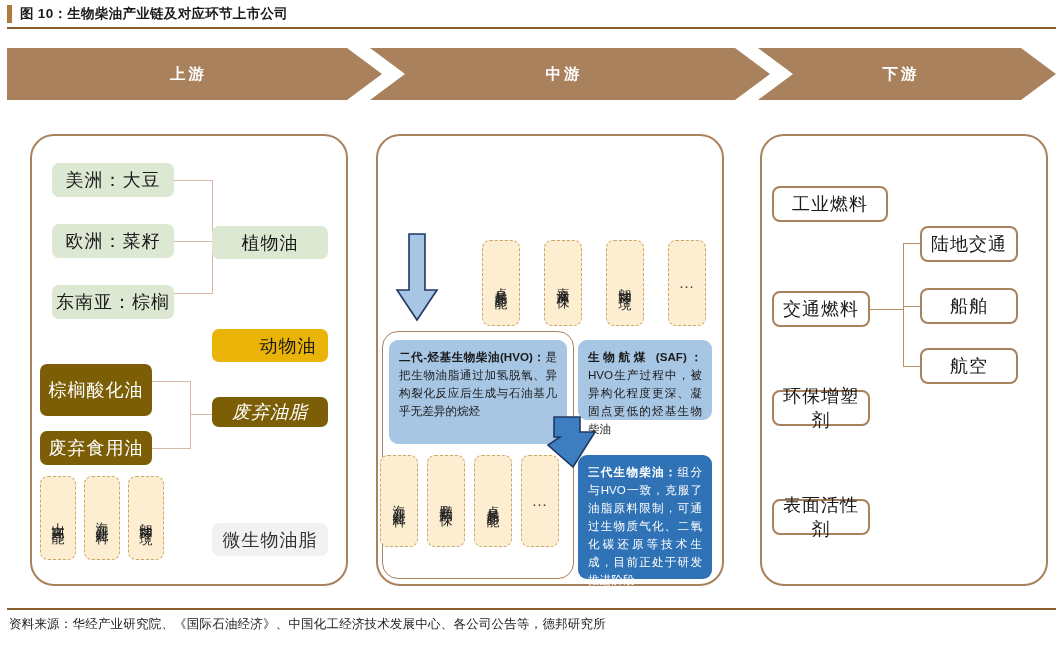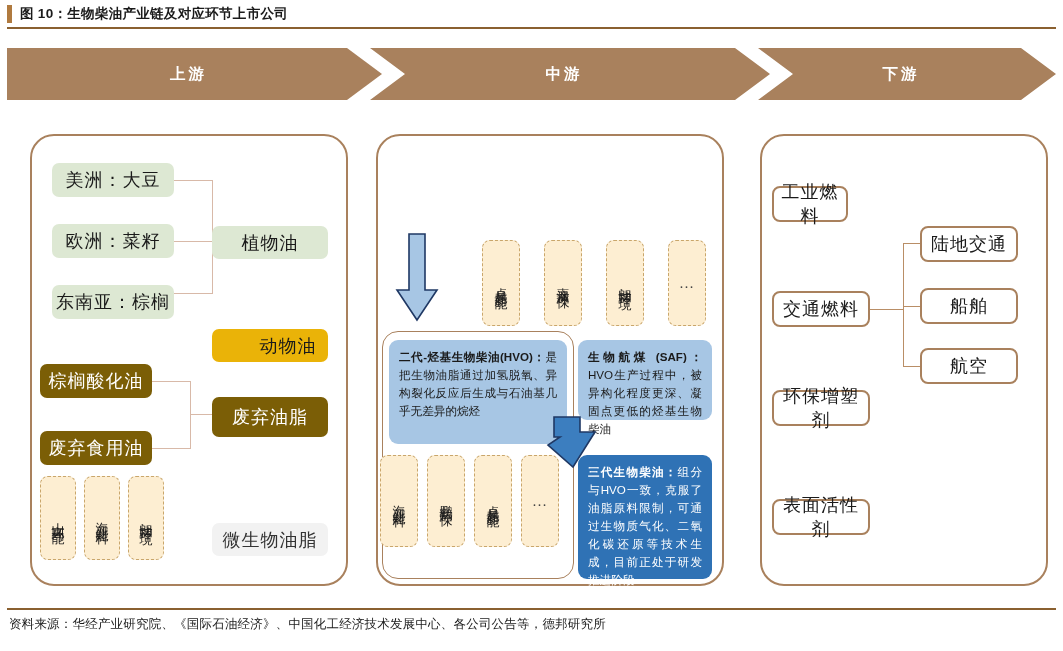--- a/index.html
+++ b/index.html
@@ -248,23 +248,23 @@
 
   <div class="box box-green" style="left:212px; top:226px; width:116px; height:33px;">植物油</div>
   <div class="box box-peach" style="left:212px; top:329px; width:116px; height:33px;">动物油</div>
   <div class="box box-gray" style="left:212px; top:523px; width:116px; height:33px;">微生物油脂</div>
 
   <div class="conn conn-h" style="left:151px; top:381px; width:40px;"></div>
   <div class="conn conn-v" style="left:190px; top:381px; height:67px;"></div>
   <div class="conn conn-h" style="left:151px; top:448px; width:40px;"></div>
   <div class="conn conn-h" style="left:190px; top:414px; width:22px;"></div>
 
-  <div class="box box-olive" style="left:40px; top:364px; width:112px; height:34px;">棕榈酸化油</div>
+  <div class="box box-olive" style="left:40px; top:364px; width:112px; height:52px;">棕榈酸化油</div>
   <div class="box box-olive" style="left:40px; top:431px; width:112px; height:34px;">废弃食用油</div>
-  <div class="box box-olive" style="left:212px; top:397px; width:116px; height:40px;">废弃油脂</div>
+  <div class="box box-olive" style="left:212px; top:397px; width:116px; height:30px;font-style:italic;">废弃油脂</div>
 
   <div class="chip" style="left:40px; top:476px; width:36px; height:84px;">山高环能</div>
   <div class="chip" style="left:84px; top:476px; width:36px; height:84px;">海新能科</div>
   <div class="chip" style="left:128px; top:476px; width:36px; height:84px;">朗坤环境</div>
 
   <div class="panel" id="panel-mid"></div>
 
 
   <svg class="arrow-down" style="left:394px; top:232px;" width="46" height="92" viewBox="0 0 46 92">
     <polygon points="15,2 31,2 31,58 43,58 23,88 3,58 15,58" fill="#a7c6e4" stroke="#1f3864" stroke-width="1.6"></polygon>
@@ -293,21 +293,21 @@
   <svg class="arrow-down" style="left:540px; top:405px;" width="60" height="76" viewBox="0 0 60 76">
     <polygon points="14,12 40,12 40,27 55,27 33,62 8,40 20,32 14,32" fill="#3c7ebf" stroke="#1f3864" stroke-width="1.6"></polygon>
   </svg>
 
   <div class="desc" id="gen3-box" style="left:578px; top:455px; width:134px; height:124px;">
     <span><b>三代生物柴油：</b><span>组分与HVO一致，克服了油脂原料限制，可通过生物质气化、二氧化碳还原等技术生成，目前正处于研发推进阶段</span></span>
   </div>
 
   <div class="panel" id="panel-down"></div>
 
-  <div class="box box-tan-outline" style="left:772px; top:186px; width:76px; height:36px;">工业燃料</div>
+  <div class="box box-tan-outline" style="left:772px; top:186px; width:116px; height:36px;">工业燃料</div>
   <div class="box box-tan-outline" style="left:772px; top:291px; width:98px; height:36px;">交通燃料</div>
   <div class="box box-tan-outline" style="left:772px; top:390px; width:98px; height:36px;">环保增塑剂</div>
   <div class="box box-tan-outline" style="left:772px; top:499px; width:98px; height:36px;">表面活性剂</div>
 
   <div class="conn conn-h conn-brown" style="left:870px; top:309px; width:34px;"></div>
   <div class="conn conn-v conn-brown" style="left:903px; top:243px; height:124px;"></div>
   <div class="conn conn-h conn-brown" style="left:903px; top:243px; width:18px;"></div>
   <div class="conn conn-h conn-brown" style="left:903px; top:306px; width:18px;"></div>
   <div class="conn conn-h conn-brown" style="left:903px; top:366px; width:18px;"></div>
 

